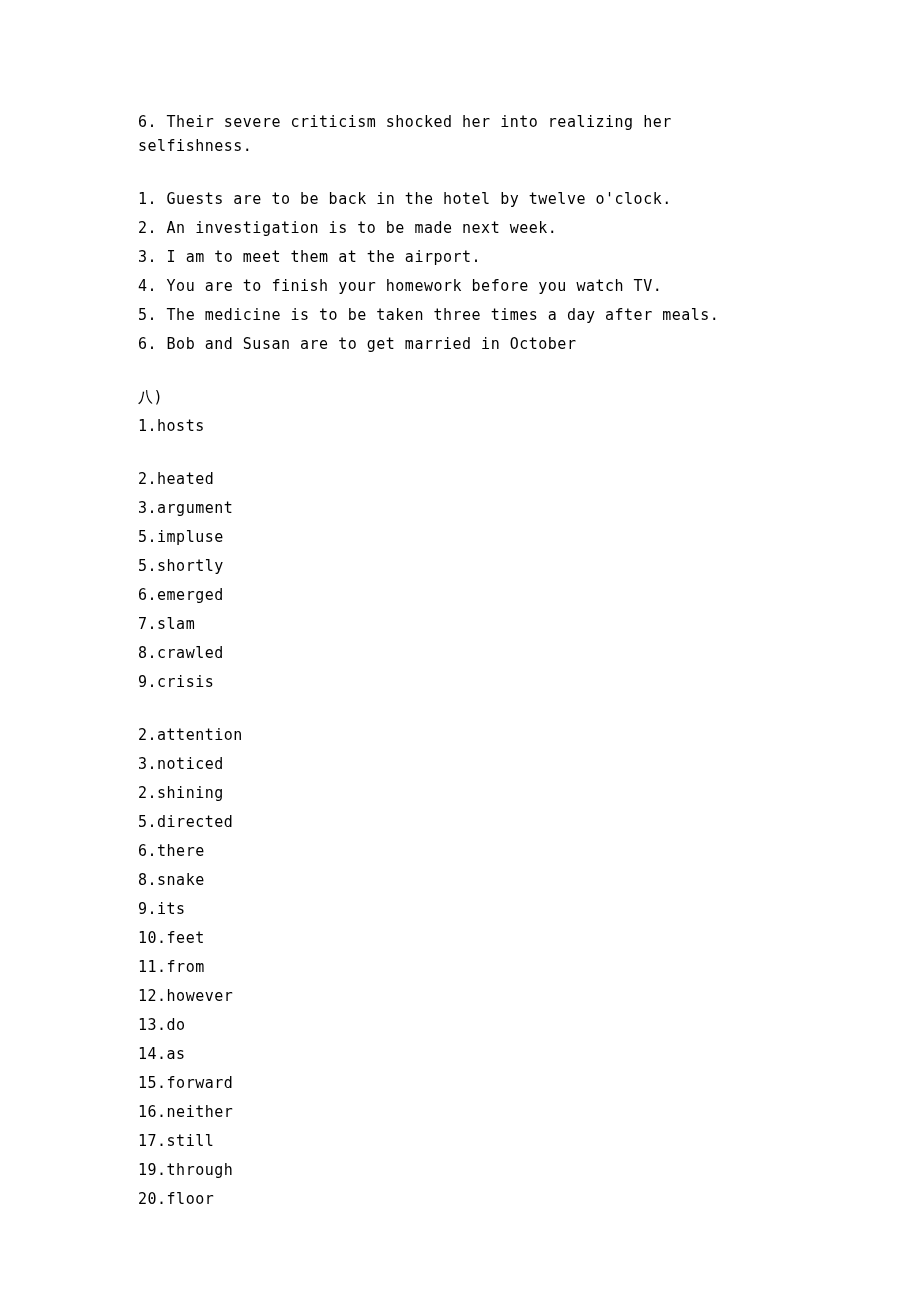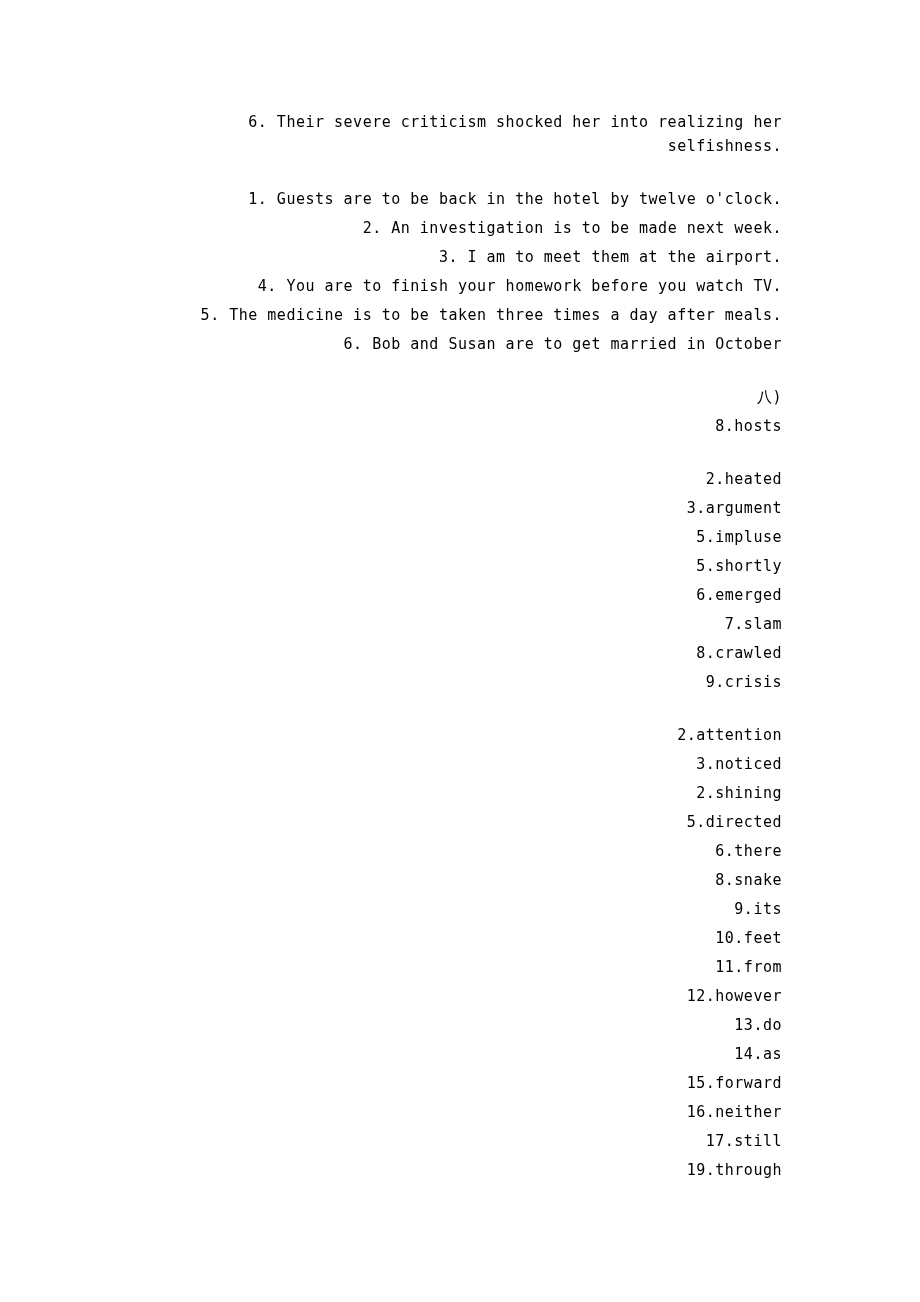--- a/index.html
+++ b/index.html
@@ -1,19 +1,18 @@
 <!DOCTYPE html>
 <html><head>
   <meta charset="utf-8">
   <style>
     * {
       margin: 0;
       padding: 0;
       box-sizing: border-box;
-      text-align: right;
     }
     body {
       width: 920px;
       height: 1302px;
       background: #ffffff;
       font-family: "SimSun", "NSimSun", monospace;
       font-size: 15px;
       color: #000000;
       padding: 110px 138px 0 138px;
       line-height: 1.6;
@@ -42,21 +41,21 @@
   <div class="line">4. You are to finish your homework before you watch TV.</div>
   <div class="line">5. The medicine is to be taken three times a day after meals.</div>
   <div class="line">6. Bob and Susan are to get married in October</div>
 </div>
 
 <div class="gap"></div>
 
 <div class="line">八)</div>
 
 <div>
-  <div class="line">8.hosts</div>
+  <div class="line">1.hosts</div>
 </div>
 
 <div class="gap"></div>
 
 <div>
   <div class="line">2.heated</div>
   <div class="line">3.argument</div>
   <div class="line">5.impluse</div>
   <div class="line">5.shortly</div>
   <div class="line">6.emerged</div>
@@ -77,14 +76,15 @@
   <div class="line">9.its</div>
   <div class="line">10.feet</div>
   <div class="line">11.from</div>
   <div class="line">12.however</div>
   <div class="line">13.do</div>
   <div class="line">14.as</div>
   <div class="line">15.forward</div>
   <div class="line">16.neither</div>
   <div class="line">17.still</div>
   <div class="line">19.through</div>
+  <div class="line">20.floor</div>
 
 </div>
 
 </body></html>

